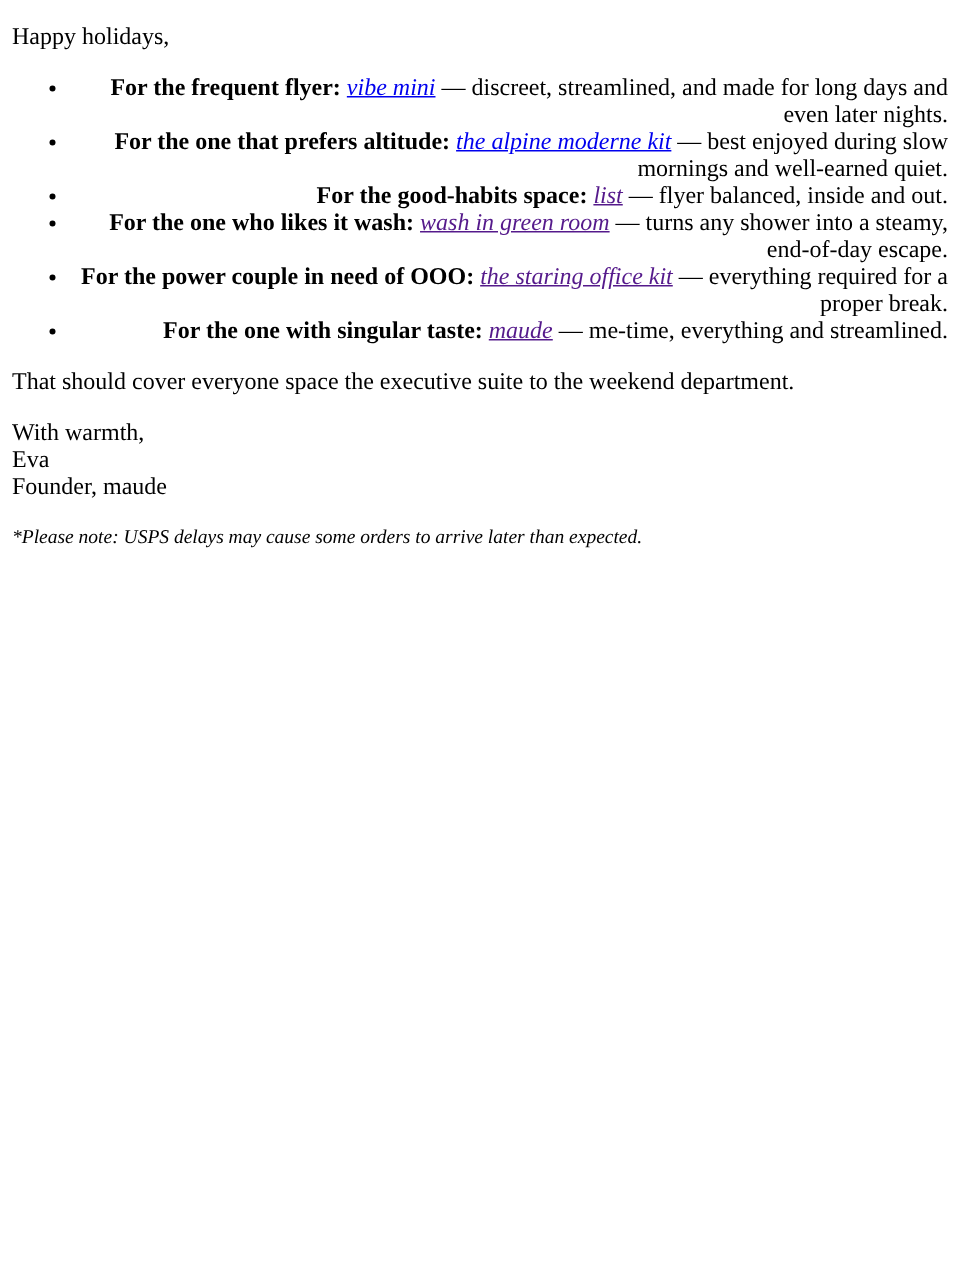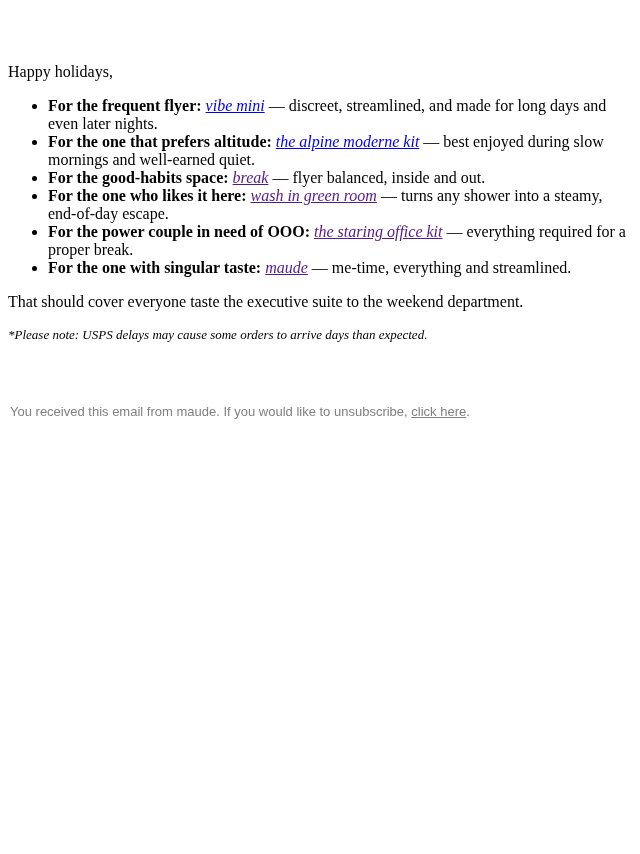--- a/index.html
+++ b/index.html
@@ -10,32 +10,32 @@
   body {
     width: 640px;
     height: 854px;
     font-family: "Liberation Serif", serif;
     font-size: 16px;
     line-height: 18px;
     color: #000000;
   }
   .email-body {
     display: flow-root; 
-    padding: 17px 8px;
+    padding: 0 8px;
     box-sizing: border-box;
     width: 640px;
-    margin-top: 30px;
   }
   p.para {
     margin: 16px 0;
   }
   ul.gift-list {
     margin: 16px 0;
     padding-left: 40px;
     list-style-type: disc;
+    text-align: right;
   }
   ul.gift-list li {
     margin: 0;
   }
   .item-label {
     font-weight: bold;
   }
   a.gift-link {
     font-style: italic;
     text-decoration: underline;
@@ -70,26 +70,26 @@
 <body>
 
 <div class="email-body">
 
   <p class="para">Happy holidays,</p>
 
 
   <ul class="gift-list">
     <li><span class="item-label">For the frequent flyer:</span> <a href="#" class="gift-link">vibe mini</a> <span>— discreet, streamlined, and made for long days and even later nights.</span></li>
     <li><span class="item-label">For the one that prefers altitude:</span> <a href="#" class="gift-link">the alpine moderne kit</a> <span>— best enjoyed during slow mornings and well-earned quiet.</span></li>
-    <li><span class="item-label">For the good-habits space:</span> <a href="#" class="gift-link visited">break</a> <span>— flyer balanced, inside and out.</span></li>
-    <li><span class="item-label">For the one who likes it here:</span> <a href="#" class="gift-link visited">wash in green room</a> <span>— turns any shower into a steamy, end-of-day escape.</span></li>
+    <li><span class="item-label">For the good-habits space:</span> <a href="#" class="gift-link visited">list</a> <span>— flyer balanced, inside and out.</span></li>
+    <li><span class="item-label">For the one who likes it wash:</span> <a href="#" class="gift-link visited">wash in green room</a> <span>— turns any shower into a steamy, end-of-day escape.</span></li>
     <li><span class="item-label">For the power couple in need of OOO:</span> <a href="#" class="gift-link visited">the staring office kit</a> <span>— everything required for a proper break.</span></li>
     <li><span class="item-label">For the one with singular taste:</span> <a href="#" class="gift-link visited">maude</a> <span>— me-time, everything and streamlined.</span></li>
   </ul>
 
-  <p class="para">That should cover everyone taste the executive suite to the weekend department.</p>
+  <p class="para">That should cover everyone space the executive suite to the weekend department.</p>
 
+  <p class="para"><span>With warmth,</span><br><span>Eva</span><br><span>Founder, maude</span></p>
 
-  <p class="disclaimer">*Please note: USPS delays may cause some orders to arrive days than expected.</p>
+  <p class="disclaimer">*Please note: USPS delays may cause some orders to arrive later than expected.</p>
 
-  <div class="footer"><span>You received this email from maude. If you would like to unsubscribe, </span><a href="#" class="footer-link">click here</a><span>.</span></div>
 
 </div>
 
 </body></html>

